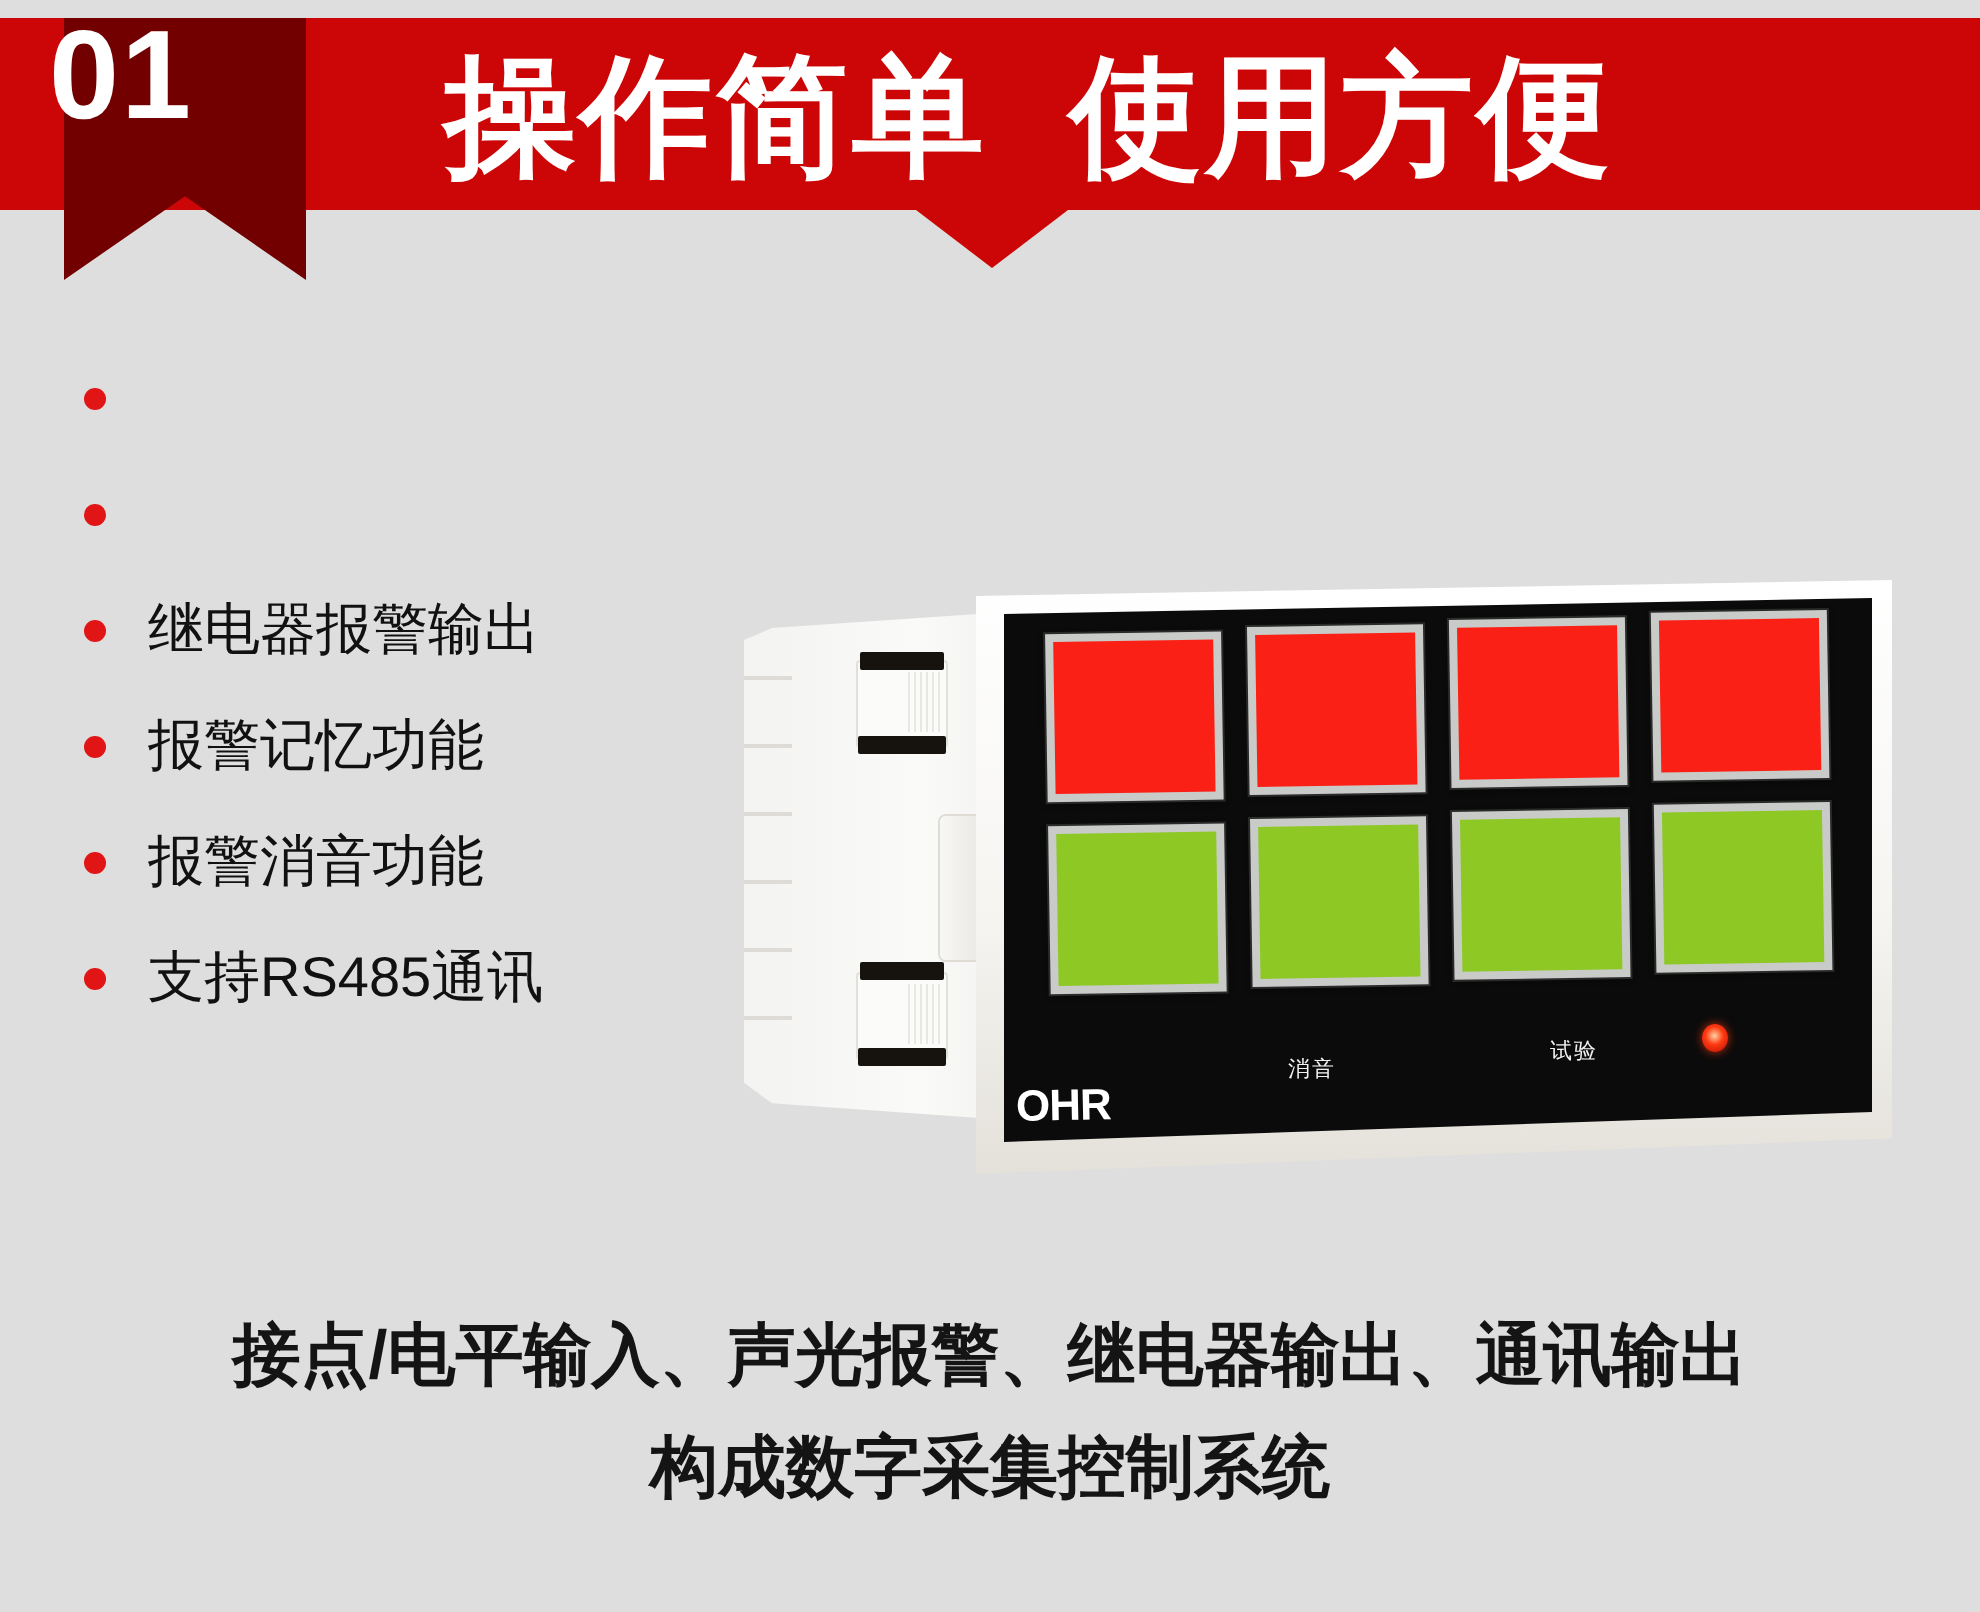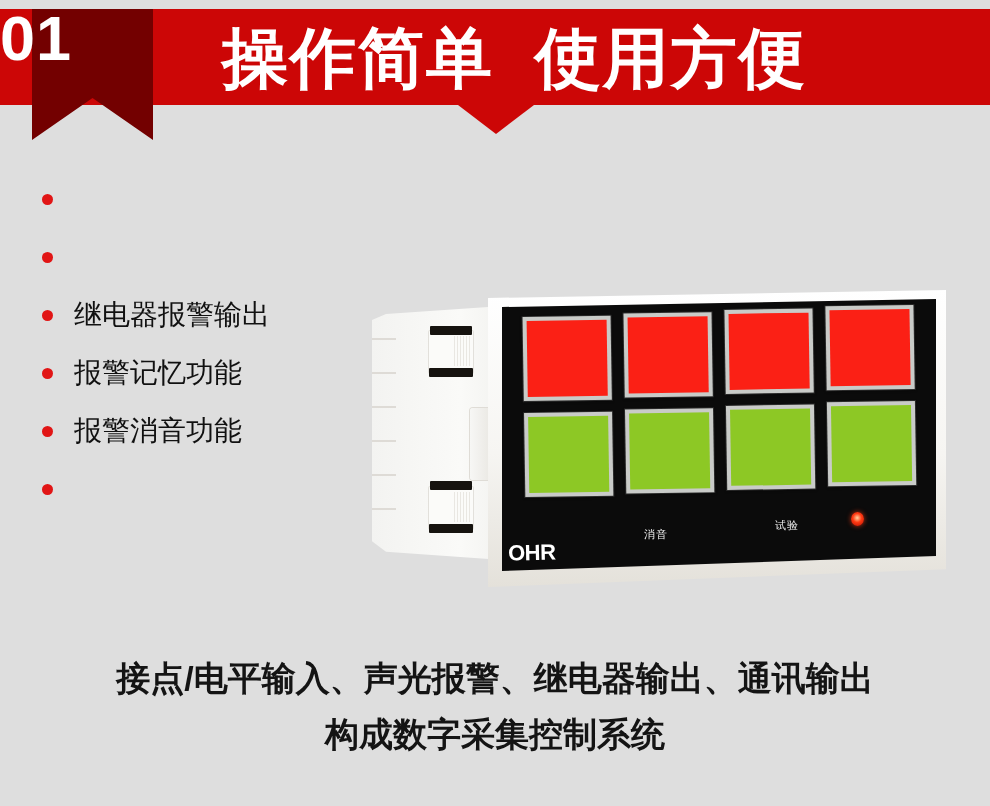--- a/index.html
+++ b/index.html
@@ -45,21 +45,21 @@
     height: 131px;
     background: #730000;
     -webkit-clip-path: polygon(0 0, 100% 0, 100% 100%, 50% 68%, 0 100%);
     clip-path: polygon(0 0, 100% 0, 100% 100%, 50% 68%, 0 100%);
   }
   .ribbon-number {
     position: absolute;
     left: 0;
     top: 7px;
     width: 121px;
-    text-align: left;
+    text-align: center;
     color: #ffffff;
     font-size: 63px;
     font-weight: bold;
     letter-spacing: 1px;
     line-height: 1;
     font-family: "Liberation Sans", "DejaVu Sans", sans-serif;
   }
   .header-title {
     position: absolute;
     left: 222px;
@@ -277,20 +277,21 @@
     <li class="feature-item">
       <span class="bullet-dot"></span>
       <span>报警记忆功能</span>
     </li>
     <li class="feature-item">
       <span class="bullet-dot"></span>
       <span>报警消音功能</span>
     </li>
     <li class="feature-item">
       <span class="bullet-dot"></span>
+      <span>支持RS485通讯</span>
     </li>
   </ul>
 
   <div class="device-wrap">
 
     <div class="device-body">
       <div class="body-ridge" style="top:34px;"></div>
       <div class="body-ridge" style="top:68px;"></div>
       <div class="body-ridge" style="top:102px;"></div>
       <div class="body-ridge" style="top:136px;"></div>

